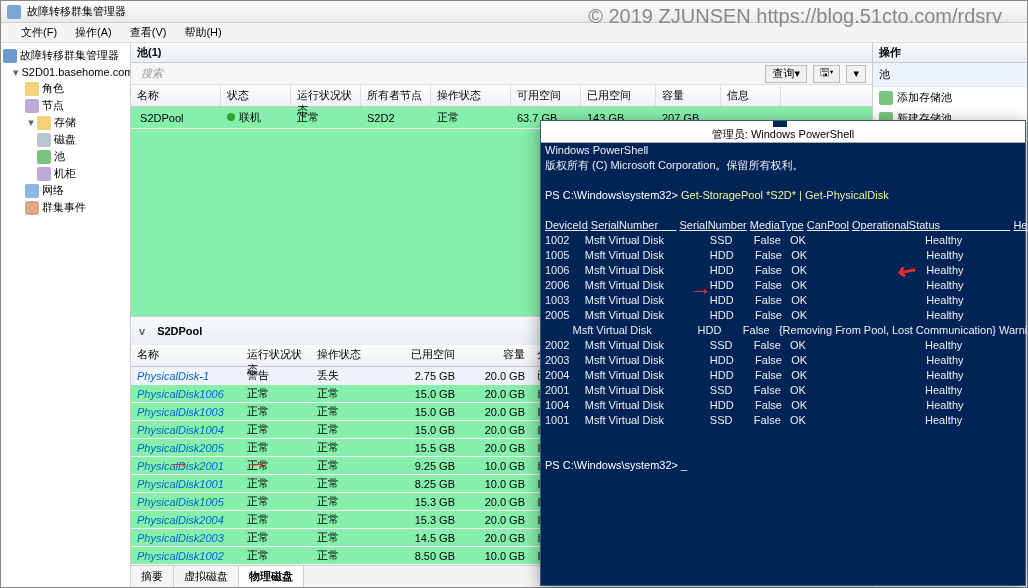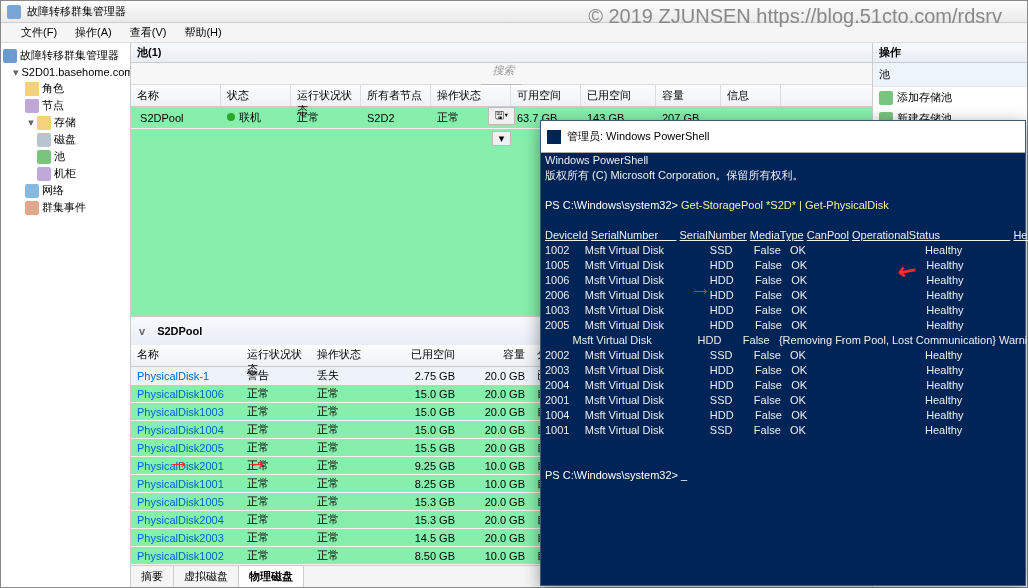--- a/index.html
+++ b/index.html
@@ -19,50 +19,50 @@
 .tree-node.lvl3 { padding-left: 34px; }
 .ic-clus { background: #6b9bd1; border-radius: 2px; }
 .ic-fold { background: #f3d27a; border-radius: 1px; }
 .ic-disk { background: #b8c4d0; border-radius: 2px; }
 .ic-pool { background: #7bc47f; border-radius: 2px; }
 .ic-host { background: #c0a8d8; border-radius: 2px; }
 .ic-net { background: #88b8e0; border-radius: 2px; }
 .ic-evt { background: #e0a888; border-radius: 2px; }
 .mid-panel { flex: 1; display: flex; flex-direction: column; background: #86efac; overflow: hidden; }
 .mid-header { height: 20px; background: linear-gradient(#f7f9fc, #e9eef5); border-bottom: 1px solid #ccc; padding-left: 6px; display: flex; align-items: center; font-weight: bold; }
-.search-row { height: 22px; background: #f7f7f7; border-bottom: 1px solid #ddd; display: flex; align-items: center; padding: 0 6px; gap: 6px; flex-direction: column; }
+.search-row { height: 22px; background: #f7f7f7; border-bottom: 1px solid #ddd; display: flex; align-items: center; padding: 0 6px; gap: 6px; }
 .search-row .sb { flex: 1; font-style: italic; color: #999; padding-left: 4px; }
 .search-row .btn { border: 1px solid #bbb; background: #f0f0f0; padding: 0 6px; height: 18px; display: flex; align-items: center; }
 .cols { height: 22px; background: linear-gradient(#fdfdfd,#eef1f5); border-bottom: 1px solid #ccc; display: flex; }
 .cols .c { border-right: 1px solid #ddd; padding: 3px 6px; }
 .row { height: 22px; display: flex; border-bottom: 1px solid #f2f2f2; align-items: center; }
 .row .c { padding: 0 6px; }
 .c0 { width: 90px; } .c1 { width: 70px; } .c2 { width: 70px; } .c3 { width: 70px; } .c4 { width: 80px; } .c5 { width: 70px; } .c6 { width: 75px; } .c7 { width: 65px; } .c8 { width: 60px; }
 .status-dot { width:8px; height:8px; border-radius:50%; display:inline-block; margin-right:4px; }
 .green { background:#2ba52b; } 
 .detail { border-top: 1px solid #ccc; }
 .detail-hdr { height: 28px; background: linear-gradient(#f7f9fc, #e9eef5); display: flex; align-items: center; padding: 0 8px; gap:6px; font-weight:bold; }
 .detail-hdr .tw { color:#666; }
 .dcols { height: 22px; background: linear-gradient(#fdfdfd,#eef1f5); border-bottom: 1px solid #ccc; display: flex; }
 .dcols .c, .drow .c { padding: 2px 6px; }
 .d0 { width: 110px; } .d1 { width: 70px; } .d2 { width: 70px; } .d3 { width: 80px; text-align:right; } .d4 { width: 70px; text-align:right; } .d5 { width: 50px; }
 .drow { height: 18px; display:flex; border-bottom:1px solid #f4f4f4; align-items:center; }
 .drow:first-of-type { background:#eef3fa; }
-.disk-link { color:#0066cc; }
+.disk-link { color:#0066cc;font-style:italic; }
 .tabs { height: 22px; border-top:1px solid #ccc; background:#f5f5f5; display:flex; }
 .tabs .tab { padding:3px 10px; border-right:1px solid #ccc; }
 .tabs .tab.active { background:#fff; font-weight:bold; }
 .right-panel { width: 155px; border-left:1px solid #ccc; background:#fff; }
 .rp-head { height:20px; background:linear-gradient(#f7f9fc,#e9eef5); border-bottom:1px solid #ccc; padding-left:6px; font-weight:bold; display:flex; align-items:center; }
 .rp-sub { padding:4px 6px; background:#eef4fb; border-bottom:1px solid #e0e6ef; }
 .rp-item { padding:3px 6px; display:flex; align-items:center; gap:4px; }
 .rp-item .ic { width:14px; height:14px; }
 
 .ps-window { position:absolute; left:540px; top:120px; width:486px; height:466px; border:1px solid #3c5a78; background:#012456; color:#eeedf0; font-family:"Consolas","Courier New",monospace; font-size:11px; box-shadow:0 4px 16px rgba(0,0,0,.4); }
-.ps-title { height:32px; background:#fff; color:#000; display:flex; align-items:center; padding:0 6px; border-bottom:1px solid #aaa; font-family:"Microsoft YaHei",sans-serif; }
+.ps-title { height:22px; background:#fff; color:#000; display:flex; align-items:center; padding:0 6px; border-bottom:1px solid #aaa; font-family:"Microsoft YaHei",sans-serif;flex-direction:column; }
 .ps-title .ic { width:14px; height:14px; background:#012456; margin-right:6px; }
 .ps-body { padding:0 4px; white-space:pre; line-height:15px; }
 .ps-cmd { color:#fff; }
 .ps-y { color:#f2f29a; }
 .ps-u { text-decoration:underline; }
 .arrow-red { position:absolute; color:#ff2b2b; font-size:22px; font-weight:bold; pointer-events:none; }
 .watermark { position:absolute; top:5px; right:26px; color:#888; font-size:20px; font-family:sans-serif; }
 </style>
 </head>
 <body>

